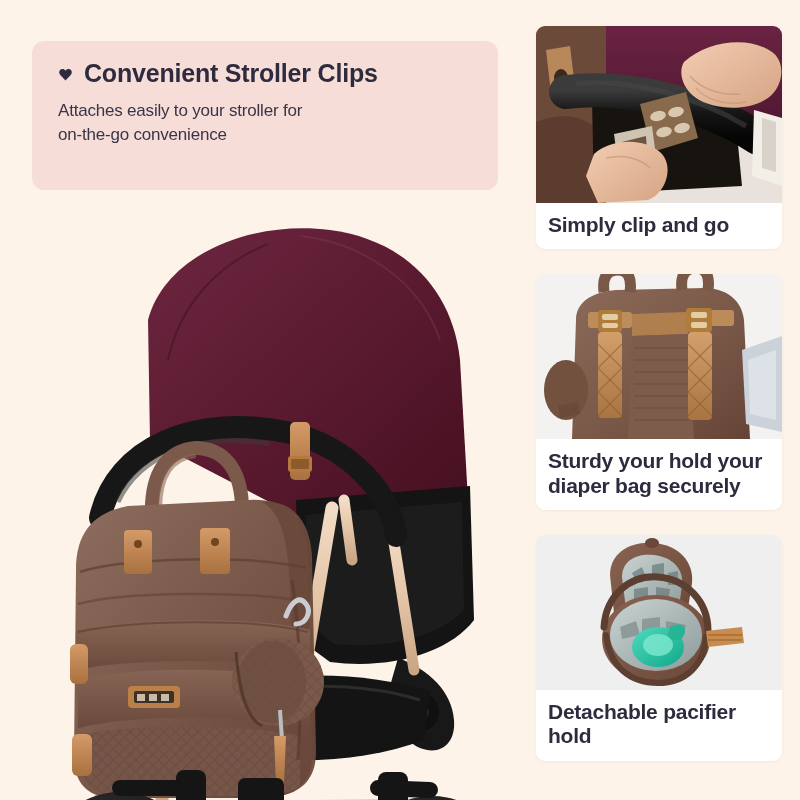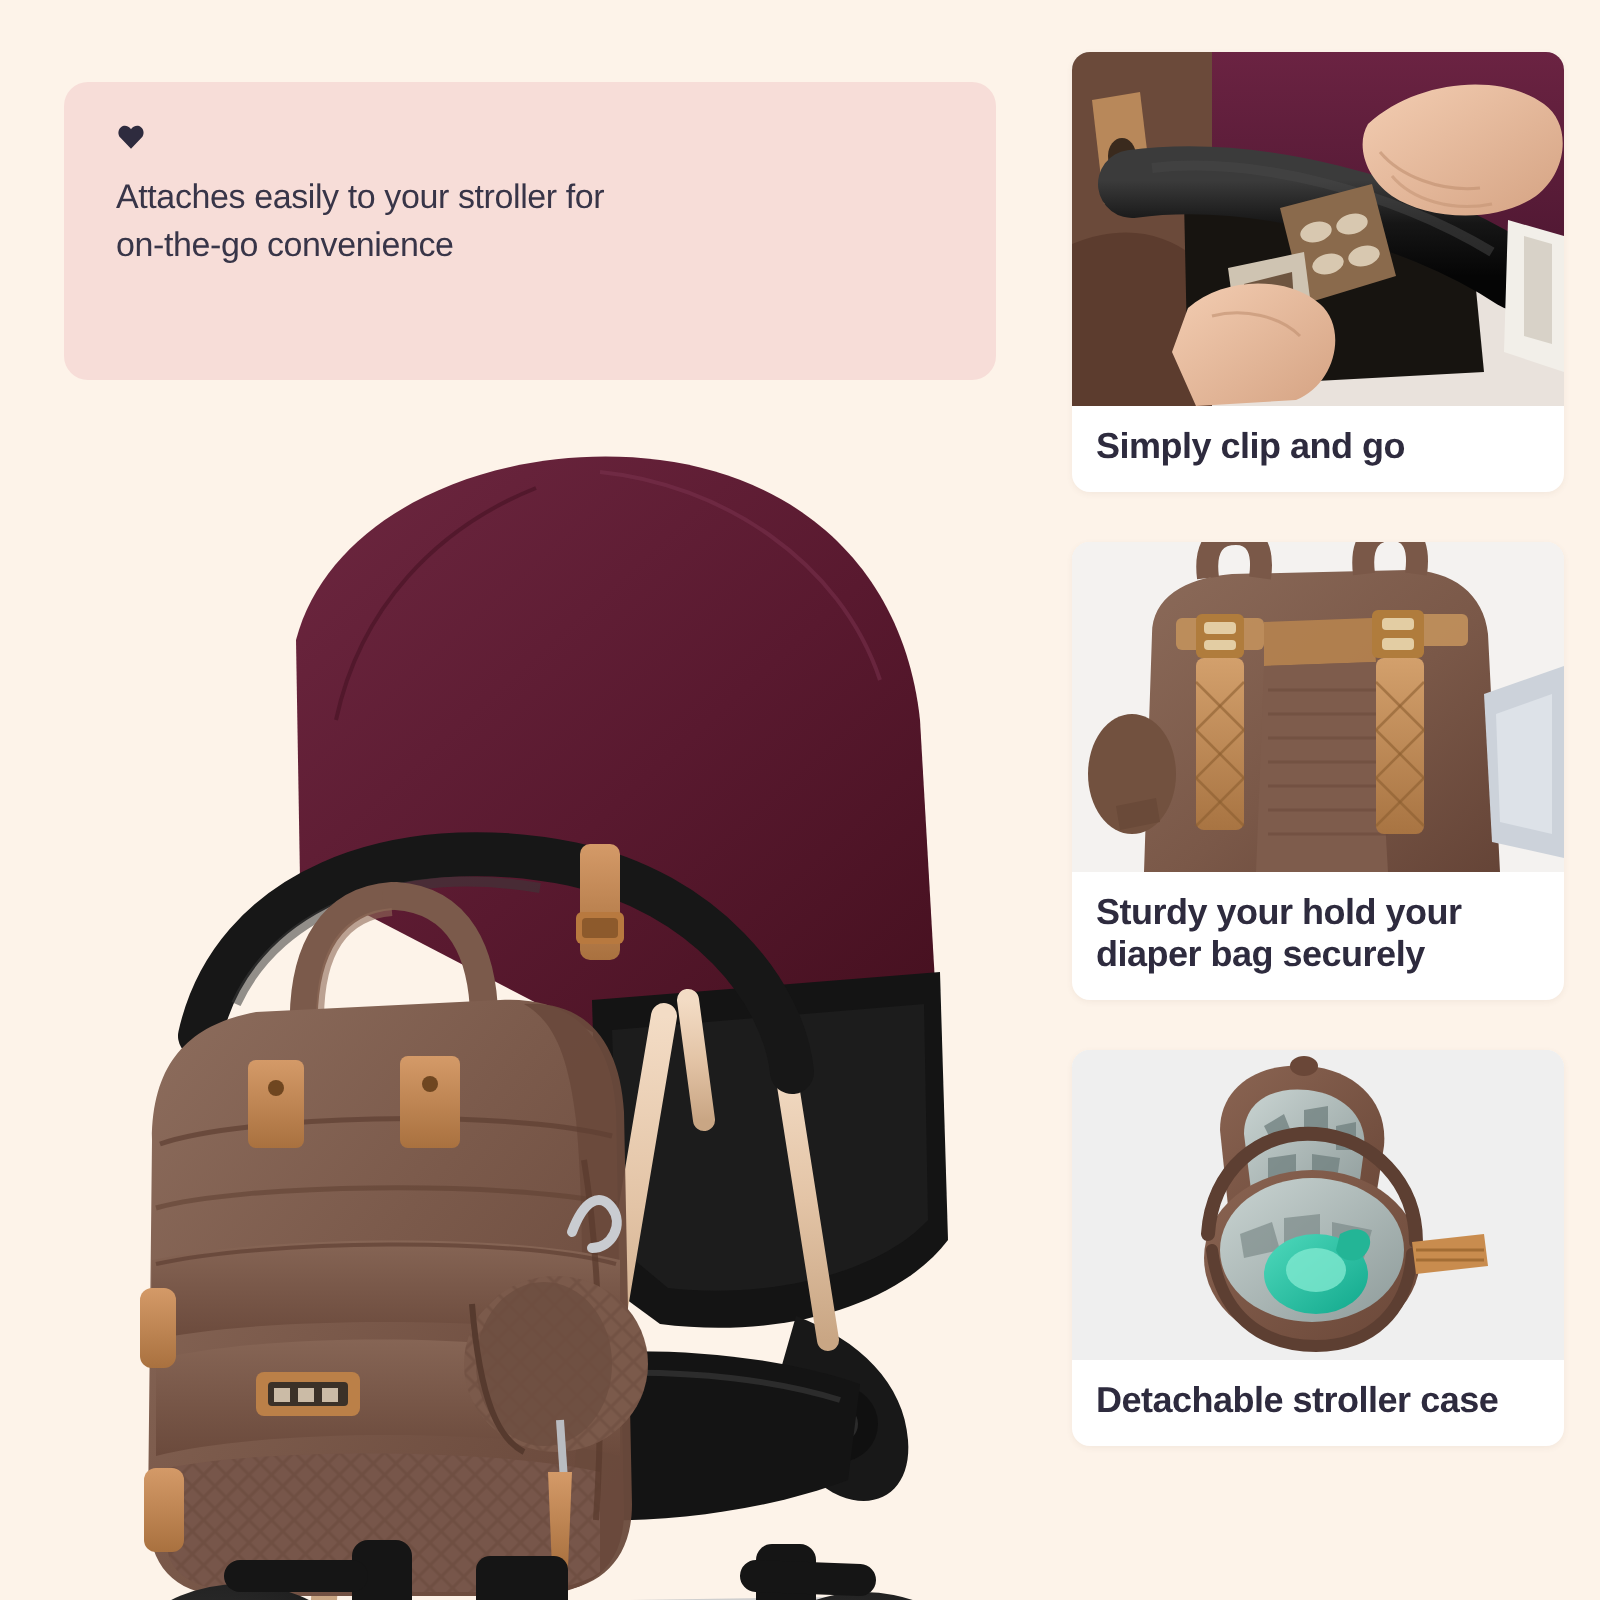--- a/index.html
+++ b/index.html
@@ -42,38 +42,39 @@
   .card {
     background: #ffffff;
     border-radius: 9px;
     overflow: hidden;
     box-shadow: 0 1px 3px rgba(120,90,70,0.07);
   }
   .card + .card { margin-top: 25px; }
   .card-photo { width: 100%; display: block; background: #efefef; }
   .card-caption {
     padding: 10px 12px 12px 12px;
-    font-size: 18px; font-weight: bold;
+    font-size: 21px; font-weight: bold;
     color: #2e2b3e; line-height: 1.16;
     letter-spacing: -0.25px;
   }
   .c1 .card-photo { height: 177px; }
   .c2 .card-photo { height: 165px; }
   .c3 .card-photo { height: 155px; }
 </style>
 </head>
 <body>
 
 <div class="page">
 
   <div class="banner">
     <div class="banner-title-row">
       <svg class="heart-icon" viewBox="0 0 24 24">
         <path d="M12 21.4 3.6 12.6C1.2 10.1 1.4 6.2 4 4.1c2.3-1.8 5.6-1.3 7.4.9l.6.8.6-.8c1.8-2.2 5.1-2.7 7.4-.9 2.6 2.1 2.8 6 .4 8.5z" fill="#2e2b3e"></path>
       </svg>
+      <div class="banner-title">Convenient Stroller Clips</div>
     </div>
     <div class="banner-sub">
       <div>Attaches easily to your stroller for</div>
       <div>on-the-go convenience</div>
     </div>
   </div>
 
   <div class="hero">
     <svg width="530" height="600" viewBox="0 0 530 600">
       <defs>
@@ -382,17 +383,17 @@
 
         <g>
           <ellipse cx="122" cy="112" rx="26" ry="20" fill="url(#pacG)"></ellipse>
           <ellipse cx="122" cy="110" rx="15" ry="11" fill="#7fe8d0" opacity="0.8"></ellipse>
           <path d="M134 92 C144 86 152 92 148 100 C144 108 134 106 132 100 Z" fill="#23b596"></path>
         </g>
 
         <path d="M170 96 L206 92 L208 108 L172 112 Z" fill="#c98c4e"></path>
         <path d="M172 100 H206 M172 105 H206" stroke="#a36d34" stroke-width="1.4"></path>
       </svg>
-      <div class="card-caption">Detachable stroller case</div>
+      <div class="card-caption">Detachable pacifier hold</div>
     </div>
 
   </div>
 </div>
 
 </body></html>

